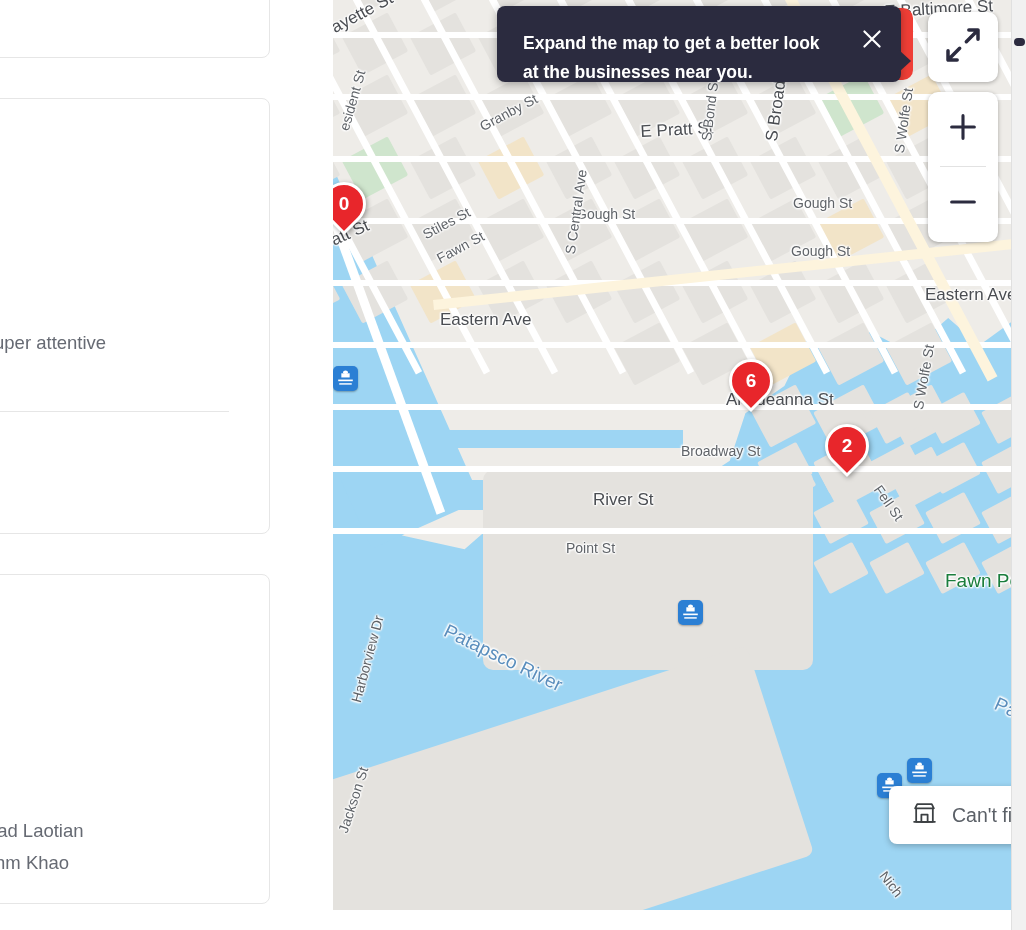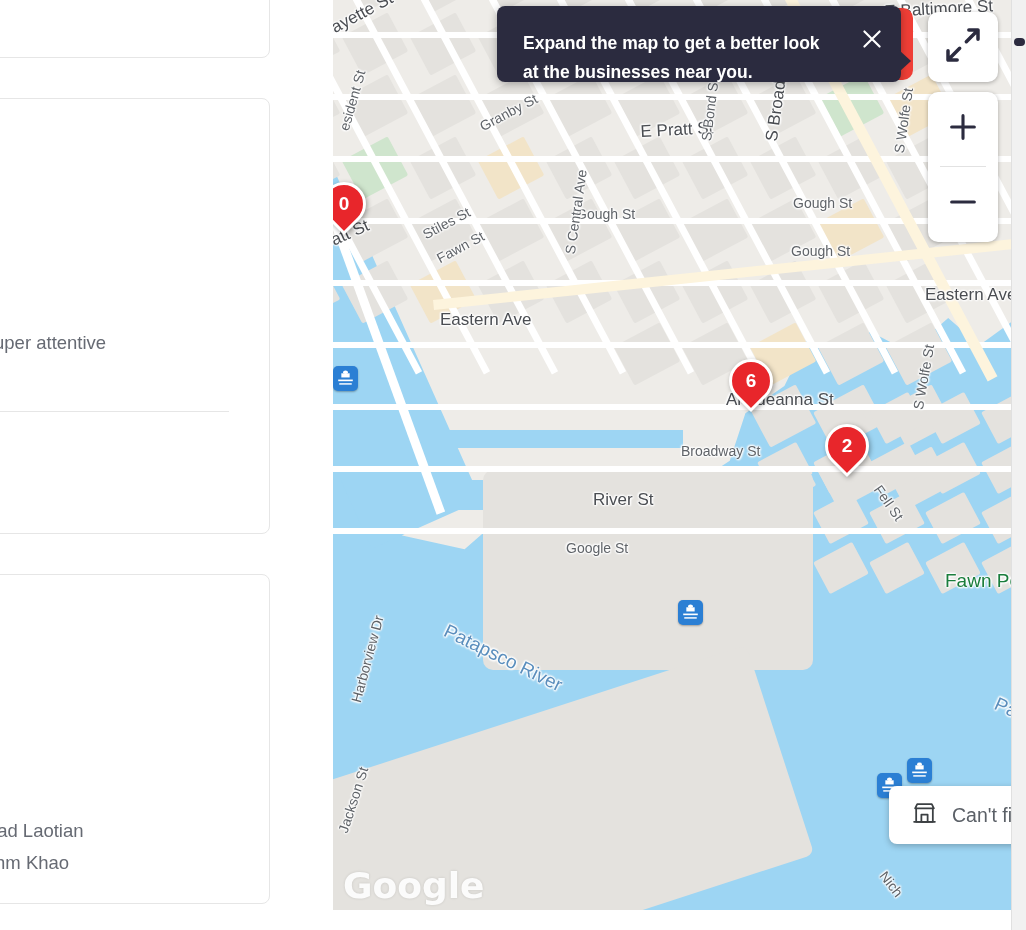--- a/index.html
+++ b/index.html
@@ -457,21 +457,21 @@
           <div class="st-label " style="left:609px;top:236px;transform:rotate(-80deg);transform-origin:0 0;">n St</div>
           <div class="st-label " style="left:101px;top:252px;transform:rotate(-28deg);transform-origin:0 0;">Fawn St</div>
           <div class="st-label " style="left:229px;top:253px;transform:rotate(-82deg);transform-origin:0 0;">S Central Ave</div>
           <div class="st-label  big" style="left:107px;top:310px;">Eastern Ave</div>
           <div class="st-label  big" style="left:592px;top:285px;">Eastern Ave</div>
           <div class="st-label  big" style="left:393px;top:390px;">Anndeanna St</div>
           <div class="st-label " style="left:348px;top:443px;">Broadway St</div>
           <div class="st-label " style="left:577px;top:408px;transform:rotate(-80deg);transform-origin:0 0;">S Wolfe St</div>
           <div class="st-label  big" style="left:260px;top:490px;">River St</div>
           <div class="st-label " style="left:551px;top:482px;transform:rotate(55deg);transform-origin:0 0;">Fell St</div>
-          <div class="st-label " style="left:233px;top:540px;">Google St</div>
+          <div class="st-label " style="left:233px;top:540px;">Point St</div>
           <div class="st-label " style="left:15px;top:700px;transform:rotate(-75deg);transform-origin:0 0;">Harborview Dr</div>
           <div class="st-label " style="left:2px;top:830px;transform:rotate(-72deg);transform-origin:0 0;">Jackson St</div>
           <div class="st-label " style="left:556px;top:868px;transform:rotate(52deg);transform-origin:0 0;">Nich</div>
           <div class="st-label water-label" style="left:117px;top:620px;transform:rotate(26deg);transform-origin:0 0;">Patapsco River</div>
           <div class="st-label water-label" style="left:667px;top:693px;transform:rotate(24deg);transform-origin:0 0;">Pa</div>
           <div class="st-label place" style="left:612px;top:570px;">Fawn Po</div>
         </div>
 
       <div id="ferries">
           <div class="ferry" style="left:0px;top:366px;">
@@ -513,21 +513,20 @@
             <span>0</span>
           </div>
           <div class="pin" style="left:396px;top:359px;">
             <span>6</span>
           </div>
           <div class="pin" style="left:492px;top:424px;">
             <span>2</span>
           </div>
         </div>
 
-      <div class="gwatermark">Google</div>
 
     </div>
 
     <div class="addbar">
       <span>
         <svg width="27" height="25" viewBox="0 0 24 24" fill="none" stroke="#3c4043" stroke-width="1.7" stroke-linecap="round" stroke-linejoin="round">
           <path d="M3 7 L5 3 H19 L21 7 Z"></path>
           <path d="M4 7 V20 H20 V7"></path>
           <path d="M2 20 H22"></path>
           <rect x="9" y="13" width="6" height="7"></rect>

